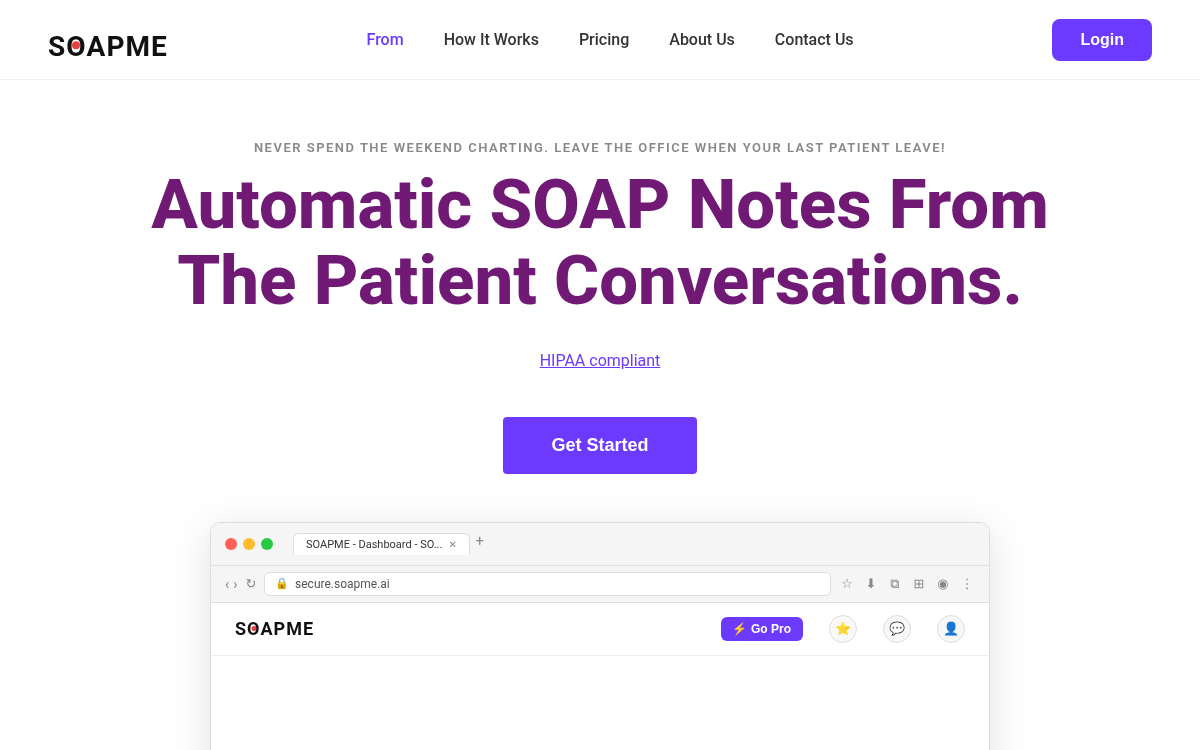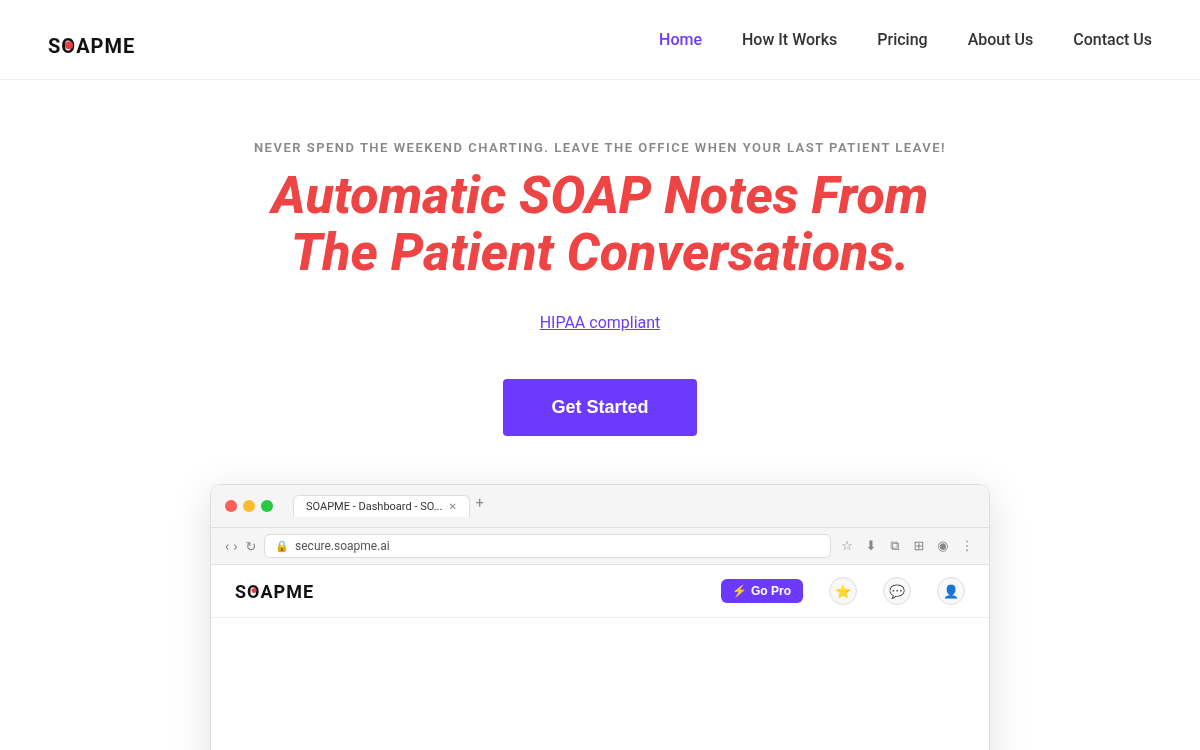--- a/index.html
+++ b/index.html
@@ -8,21 +8,21 @@
     
     nav {
       display: flex;
       align-items: center;
       justify-content: space-between;
       padding: 0 48px;
       height: 80px;
       border-bottom: 1px solid #f0f0f0;
     }
     .logo {
-      font-size: 20px;
+      font-size: 28px;
       font-weight: 700;
       letter-spacing: 1px;
       color: #111;
       display: flex;
       align-items: center;
       gap: 0;
       margin-top: 13px;
     }
     .logo .o-wrap {
       position: relative;
@@ -71,29 +71,28 @@
     }
     .hero-tagline {
       font-size: 13px;
       font-weight: 600;
       letter-spacing: 1.5px;
       color: #888;
       margin-bottom: 12px;
       text-transform: uppercase;
     }
     .hero-title {
-      font-size: 52px;
+      font-size: 69px;
       font-weight: 800;
       line-height: 1.1;
-      color: #ef4444;
+      color: #701a75;
       margin-bottom: 32px;
       max-width: 900px;
       margin-left: auto;
       margin-right: auto;
-      font-style: italic;
     }
     .hero-link {
       display: block;
       color: #6c3aff;
       font-size: 16px;
       margin-bottom: 28px;
       text-decoration: underline;
     }
     .get-started-btn {
       background: #6c3aff;
@@ -266,26 +265,27 @@
     }
   </style>
 </head>
 <body>
 
 <nav>
   <div class="logo">
     S<span class="o-wrap">O<span class="o-dot"></span></span>APME
   </div>
   <ul class="nav-links">
-    <li><a href="#" class="active">Home</a></li>
+    <li><a href="#" class="active">From</a></li>
     <li><a href="#">How It Works</a></li>
     <li><a href="#">Pricing</a></li>
     <li><a href="#">About Us</a></li>
     <li><a href="#">Contact Us</a></li>
   </ul>
+  <button class="login-btn">Login</button>
 </nav>
 
 <section class="hero">
   <p class="hero-tagline">NEVER SPEND THE WEEKEND CHARTING. LEAVE THE OFFICE WHEN YOUR LAST PATIENT LEAVE!</p>
   <h1 class="hero-title">
     <span>Automatic SOAP Notes From</span><br>
     <span>The Patient Conversations.</span>
   </h1>
   <a href="#" class="hero-link">HIPAA compliant</a>
   <br>

